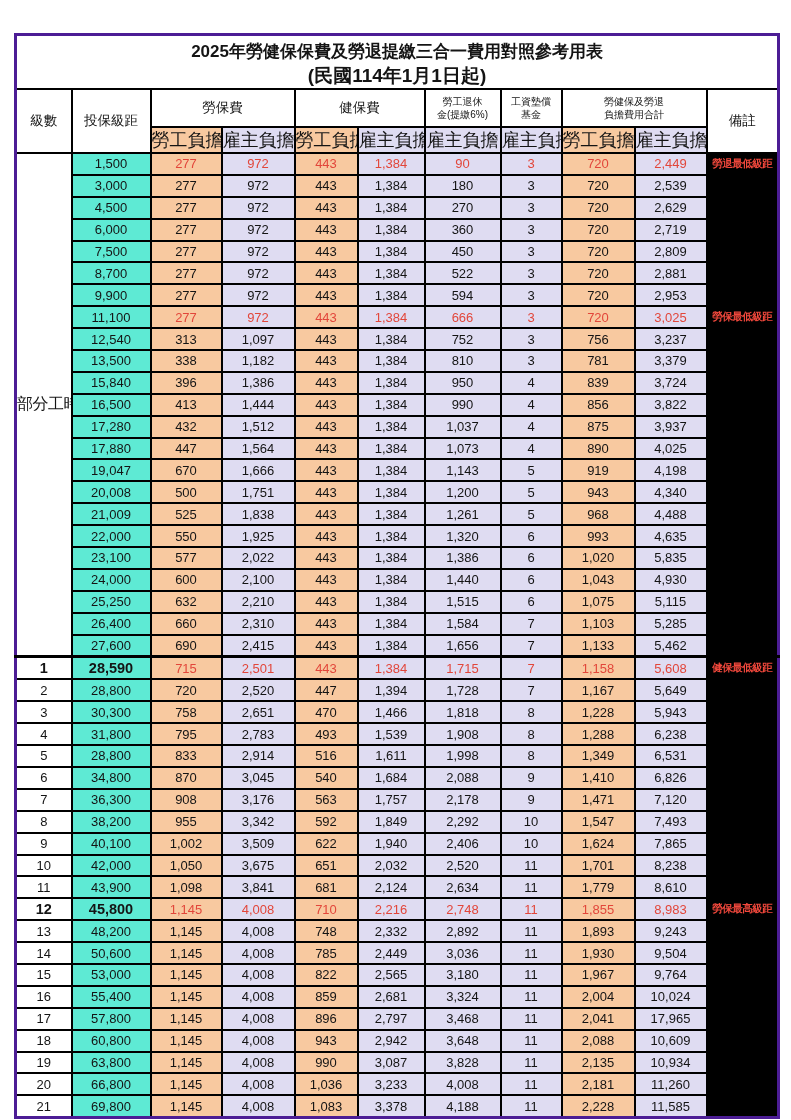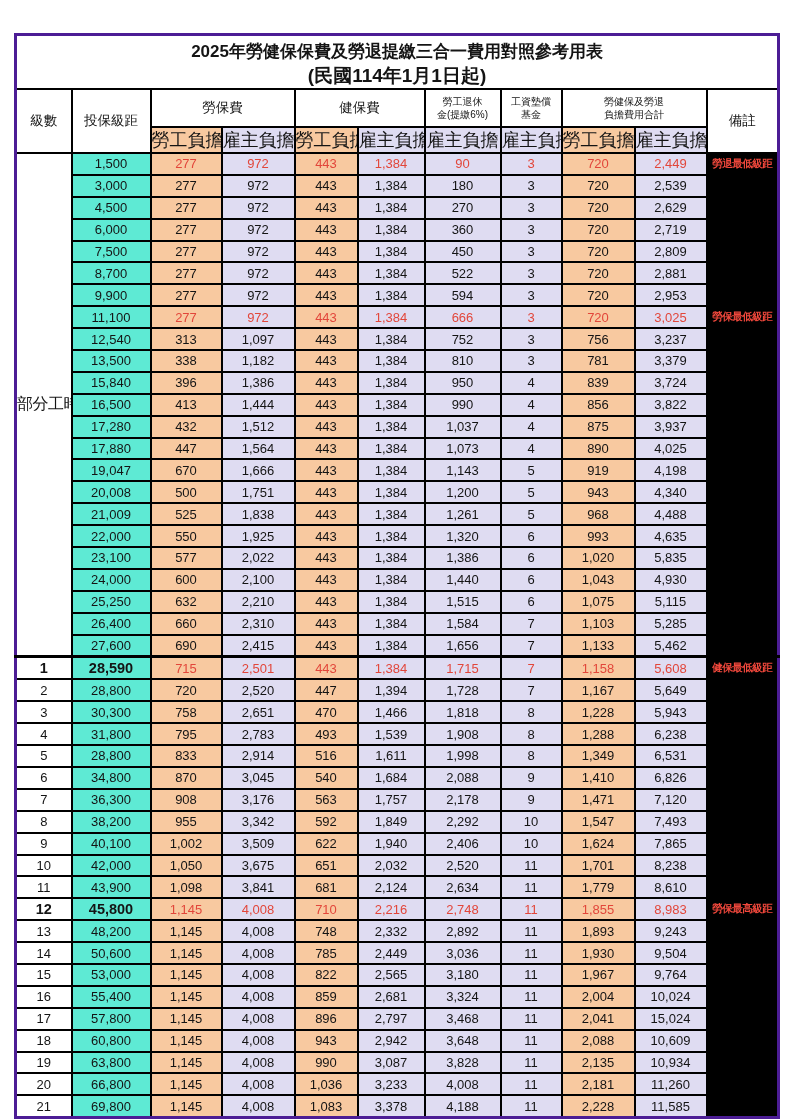--- a/index.html
+++ b/index.html
@@ -594,21 +594,21 @@
         <tr>
           <td class="col-level">17</td>
           <td class="col-bracket">57,800</td>
           <td class="val col-emp">1,145</td>
           <td class="val col-er">4,008</td>
           <td class="val col-emp">896</td>
           <td class="val col-er">2,797</td>
           <td class="val col-er">3,468</td>
           <td class="val col-er">11</td>
           <td class="val col-emp">2,041</td>
-          <td class="val col-er">15,024</td>
+          <td class="val col-er">17,965</td>
           <td class="note-cell"></td>
         </tr>
         <tr>
           <td class="col-level">18</td>
           <td class="col-bracket">60,800</td>
           <td class="val col-emp">1,145</td>
           <td class="val col-er">4,008</td>
           <td class="val col-emp">943</td>
           <td class="val col-er">2,942</td>
           <td class="val col-er">3,648</td>

